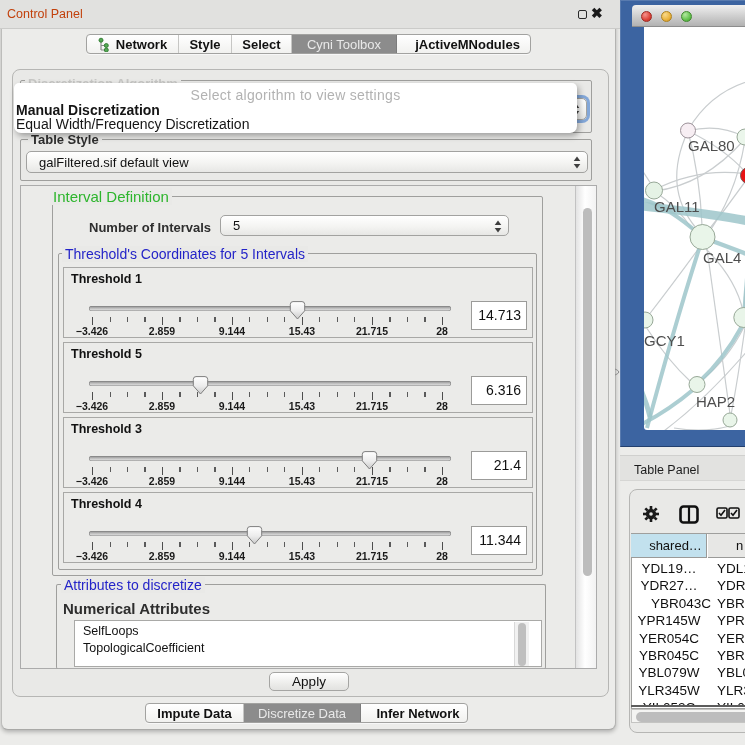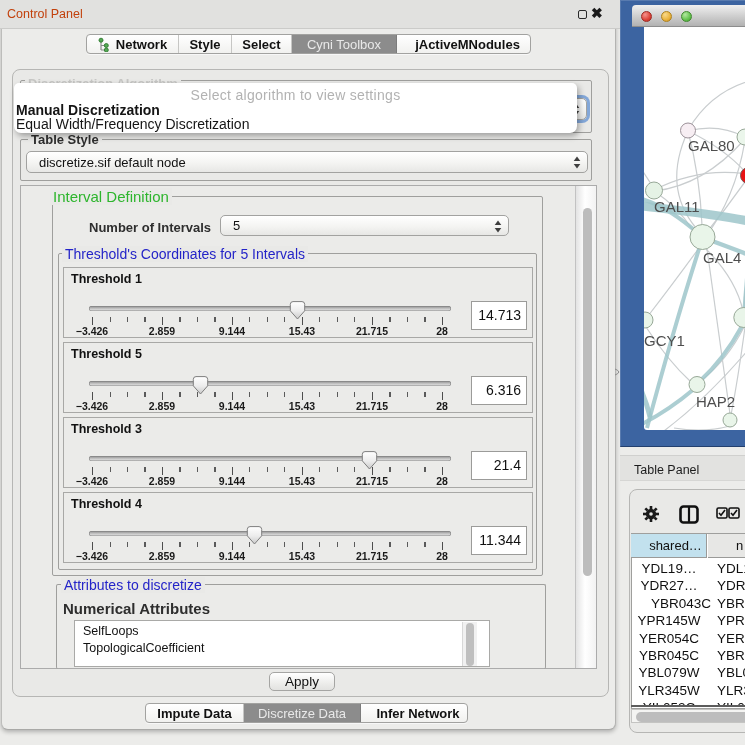--- a/index.html
+++ b/index.html
@@ -47,21 +47,21 @@
 .tlabel{position:absolute;top:57px;transform:translateX(-50%);font-size:10.5px;font-weight:700;color:#1a1a1a;}
 .thumb{position:absolute;top:33px;}
 .vbox{position:absolute;left:407px;top:33px;width:56px;height:29px;background:#fff;border:1px solid #9b9b99;
  font-size:14px;color:#111;text-align:right;padding:5px 5px 0 0;}
 
 #attlist{position:absolute;left:54px;top:435px;width:468px;height:47px;background:#fff;border:1px solid #a9a9a7;overflow:hidden;}
 #attlist .li{font-size:12.5px;color:#111;padding-left:8px;height:17px;line-height:17px;}
 #alsbar{position:absolute;right:12px;top:1px;width:15px;height:45px;background:#f1f1f1;border-left:1px solid #d8d8d8;}
 #alsbar .th{position:absolute;left:3px;top:1px;width:8px;height:43px;background:#bfbfbf;border-radius:4px;}
 
-#applybtn{position:absolute;left:269px;top:672px;width:66px;height:19px;border:1px solid #a5a5a3;border-radius:5px;
+#applybtn{position:absolute;left:269px;top:672px;width:80px;height:19px;border:1px solid #a5a5a3;border-radius:5px;
  background:linear-gradient(#ffffff,#ededeb 60%,#e2e2e0);font-size:13.5px;color:#111;text-align:center;line-height:17px;}
 
 #popup{position:absolute;left:14px;top:83px;width:563px;height:50px;background:#fff;
  border-radius:5px 5px 7px 7px;box-shadow:2px 3px 6px rgba(0,0,0,.32);z-index:50;}
 #popup .r1{position:absolute;left:0;top:4px;width:100%;text-align:center;font-size:14px;letter-spacing:.3px;color:#b2b2b2;}
 #popup .r2{position:absolute;left:2px;top:19px;font-size:14px;font-weight:700;color:#151515;}
 #popup .r3{position:absolute;left:2px;top:33px;font-size:14px;color:#151515;}
 
 #netwin{position:absolute;left:620px;top:0;width:125px;height:447px;background:#3c64a1;
  box-shadow:inset 1px 1px 0 rgba(255,255,255,.15), inset 0 -1px 0 #223f6e;}
@@ -108,21 +108,21 @@
 <div class="combo" style="left:545px;top:98px;width:42px;box-shadow:0 0 0 3px rgba(105,150,212,.8)">
   <svg class="arr" style="top:4px" width="8" height="13" viewBox="0 0 8 13">
       <path d="M4 0.5 L7.3 5 H0.7 Z" fill="#3f3f3f"></path>
       <path d="M4 12.5 L7.3 8 H0.7 Z" fill="#3f3f3f"></path>
     </svg>
   </div>
 
 <div class="gbox" style="left:20px;top:139px;width:572px;height:42px"></div>
 <div class="gtitle" style="left:28px;top:132px">Table Style</div>
 <div class="combo" style="left:26px;top:151px;width:562px">
-  <span class="ctxt">discretize.sif default node</span>
+  <span class="ctxt">galFiltered.sif default view</span>
   <svg class="arr" style="top:4px" width="8" height="13" viewBox="0 0 8 13">
       <path d="M4 0.5 L7.3 5 H0.7 Z" fill="#3f3f3f"></path>
       <path d="M4 12.5 L7.3 8 H0.7 Z" fill="#3f3f3f"></path>
     </svg>
   </div>
 
 <div id="scrollpane">
   <div id="vtrack">
       <div id="vthumb"></div>
     </div>
@@ -249,21 +249,21 @@
         </linearGradient>
       </defs>
 <path d="M4 0.6 H13 Q15.7 0.6 15.7 3.4 V9.8 L8.5 18 L1.3 9.8 V3.4 Q1.3 0.6 4 0.6 Z" fill="url(#thg4)" stroke="#7e7e7e" stroke-width="1"></path>
     </svg>
 <div class="vbox">11.344</div>
 </div>
 
 <div class="gbox" style="left:56px;top:584px;width:490px;height:85px;border-bottom:none"></div>
 <div class="gtitle" style="left:61px;top:577px;color:#2424c8;font-weight:400;font-size:14px">Attributes to discretize</div>
 <div class="gtitle" style="left:60px;top:600px;background:transparent;font-size:15px">Numerical Attributes</div>
-<div id="attlist" class="abs" style="left:74px;top:620px;width:416px;height:47px;background:#fff;border:1px solid #a9a9a7;position:absolute;overflow:hidden;padding-top:2px">
+<div id="attlist" class="abs" style="left:74px;top:620px;width:468px;height:47px;background:#fff;border:1px solid #a9a9a7;position:absolute;overflow:hidden;padding-top:2px">
   <div class="li" style="font-size:12.5px;color:#111;padding-left:8px;height:17px;line-height:17px">SelfLoops</div>
   <div class="li" style="font-size:12.5px;color:#111;padding-left:8px;height:17px;line-height:17px">TopologicalCoefficient</div>
   <div id="alsbar">
       <div class="th"></div>
     </div>
 </div>
 <div id="applybtn">Apply</div>
 
 <div id="bottabs" class="segbar">
  <div class="seg" style="width:98px">Impute Data</div>

